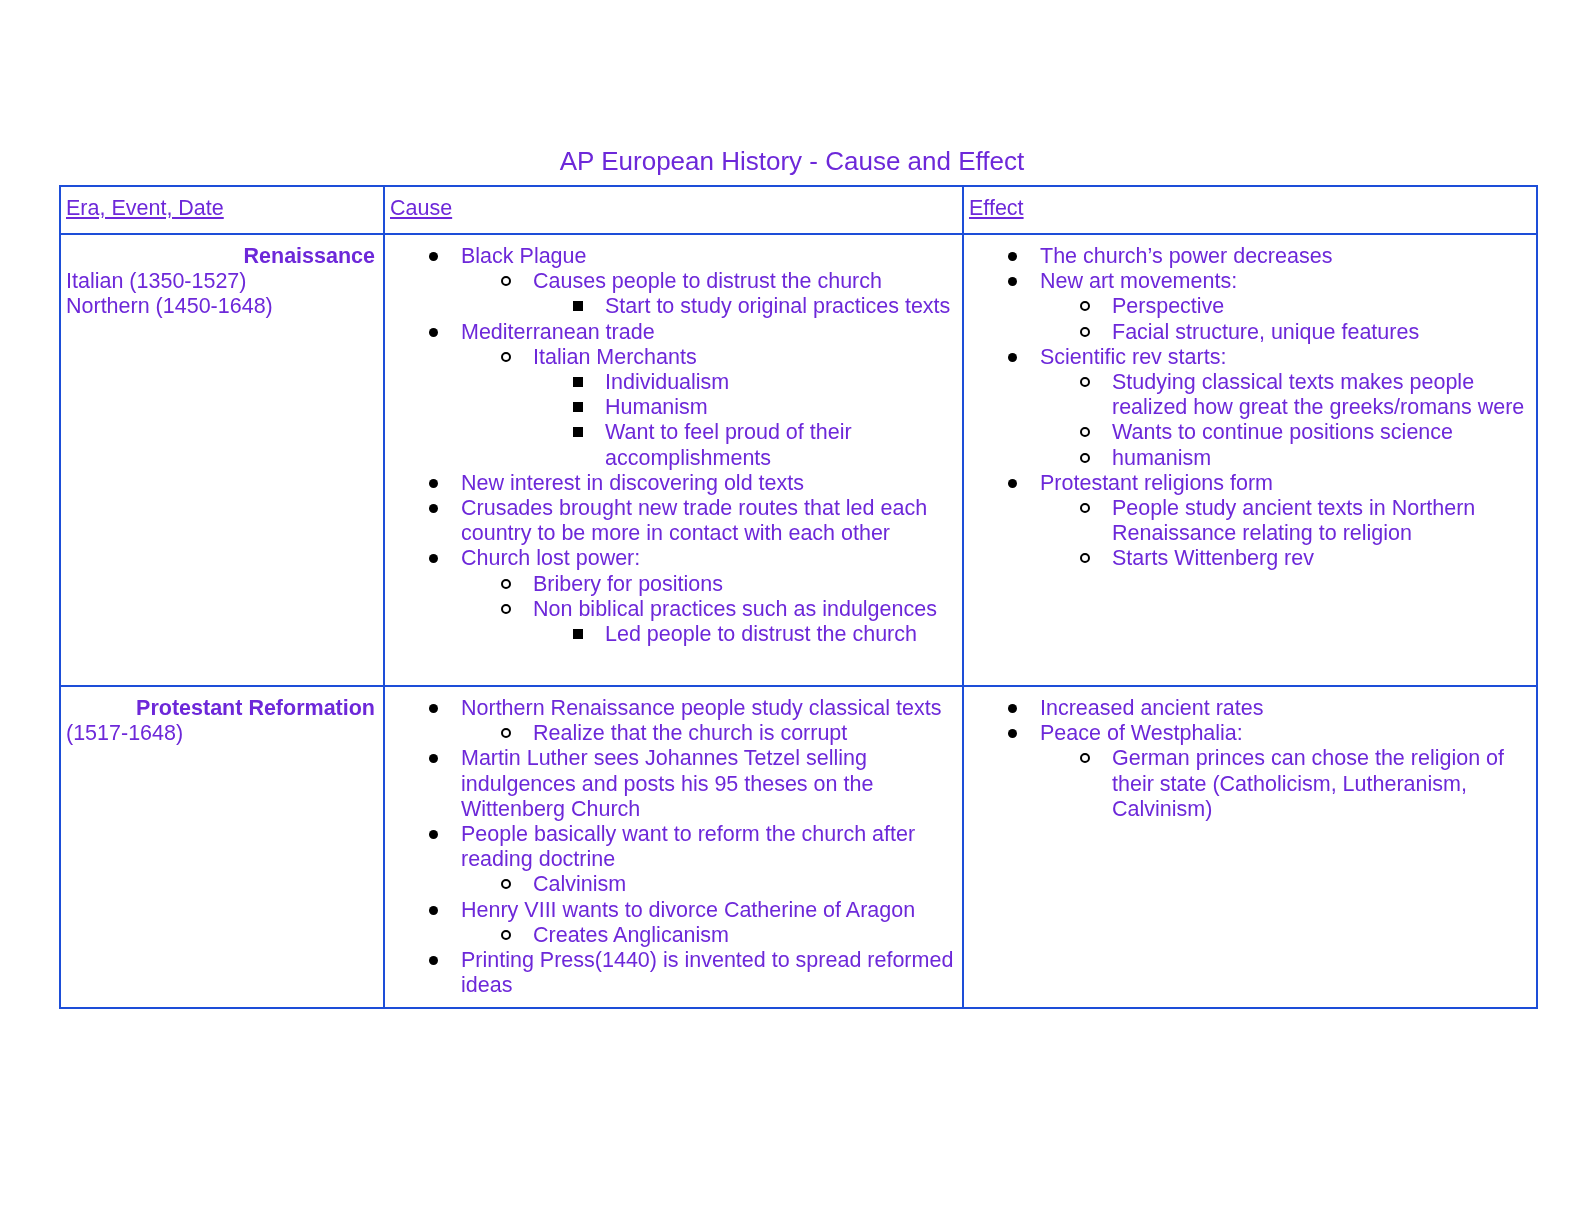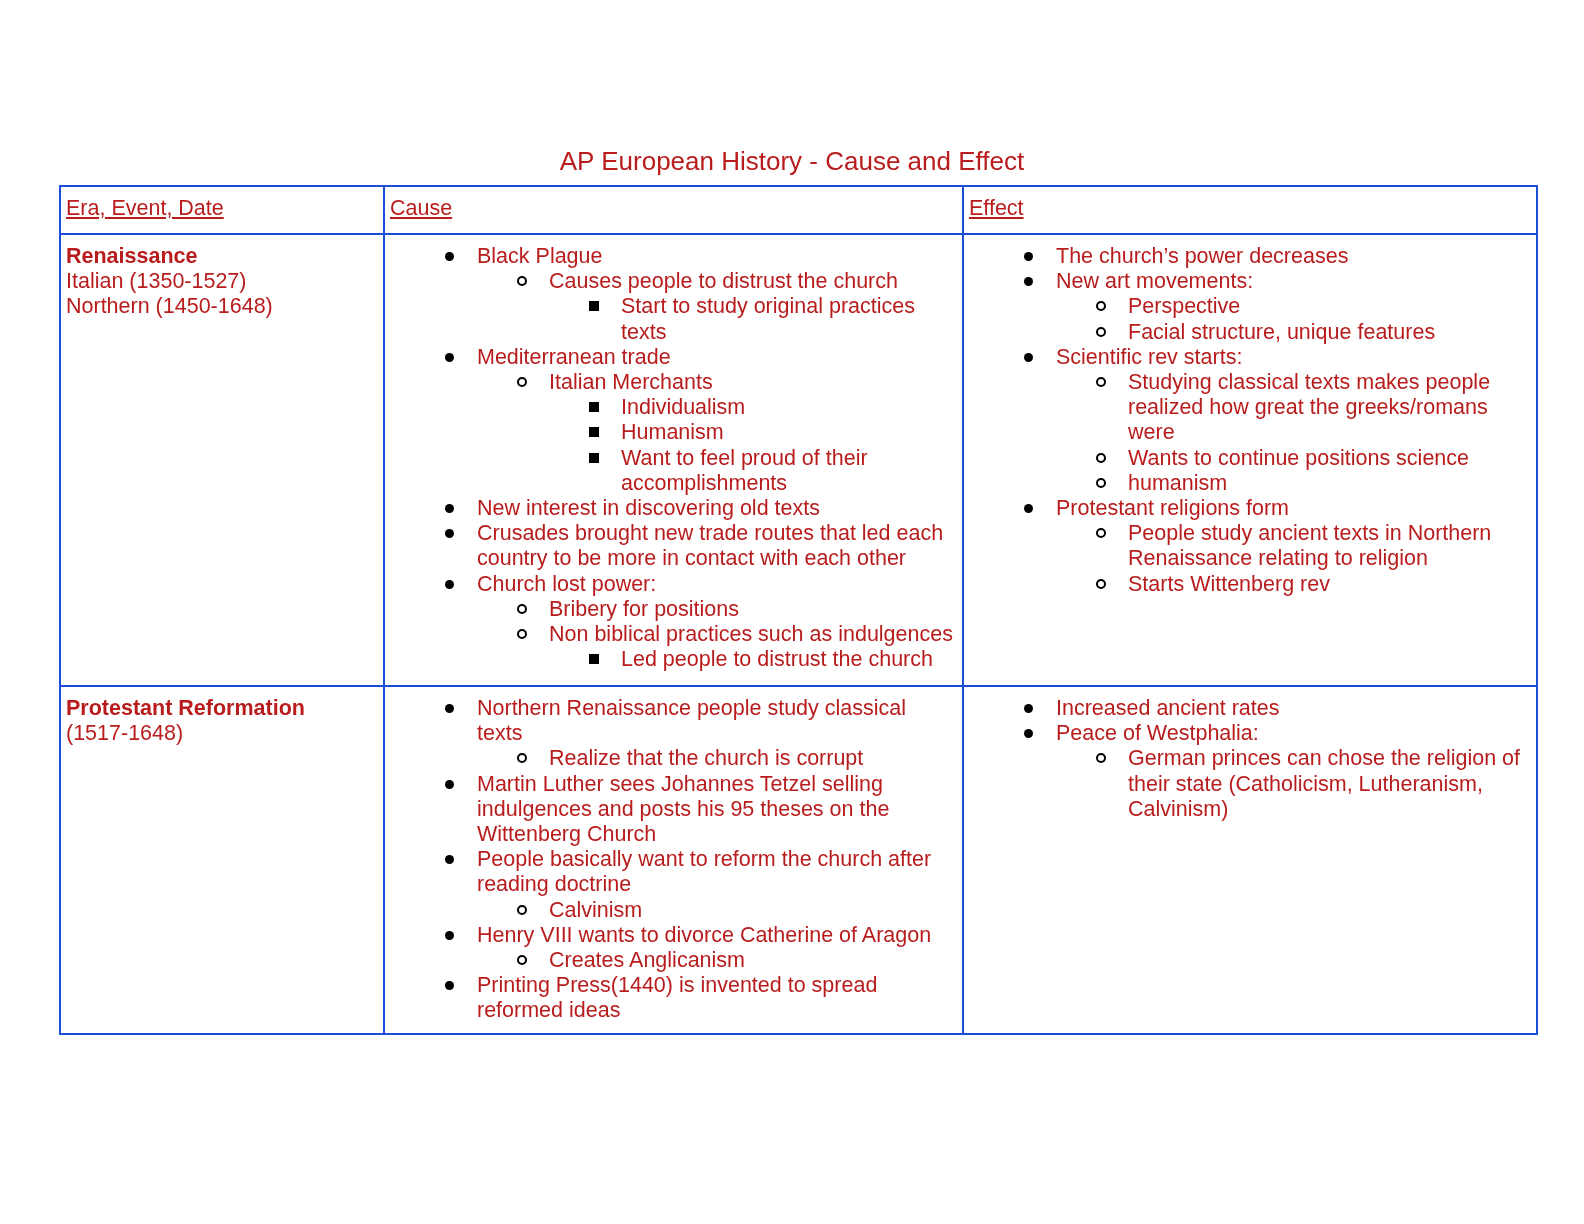--- a/index.html
+++ b/index.html
@@ -8,21 +8,21 @@
     background: #ffffff;
     width: 1584px;
     height: 1224px;
     overflow: hidden;
   }
   .page {
     position: relative;
     width: 1584px;
     height: 1224px;
     background: #ffffff;
-    color: #b91c1c;
+    color: #6d28d9;
     font-family: "Liberation Sans", "DejaVu Sans", sans-serif;
     font-size: 21.5px;
     line-height: 25.2px;
   }
   .doc-title {
     position: absolute;
     top: 146px;
     left: 0;
     width: 1584px;
     margin: 0;
@@ -46,22 +46,22 @@
     border: 2px solid #1d4ed8;
     vertical-align: top;
     font-weight: normal;
     text-align: left;
     padding: 9px 8px 9px 5px;
   }
   tr.row-header { height: 48px; }
   tr.row-1 { height: 452px; }
   tr.row-2 { height: 286px; }
   .hd { text-decoration: underline; }
-  .era-title { font-weight: bold; }
-  td.list-cell { padding-left: 20px; }
+  .era-title { font-weight: bold; text-align: right; }
+  td.list-cell { padding-left: 4px; }
   .li { position: relative; }
   .li .txt { display: block; }
   .lv1 { padding-left: 72px; }
   .lv2 { padding-left: 144px; }
   .lv3 { padding-left: 216px; }
   .marker {
     position: absolute;
     top: 8px;
     width: 9px;
     height: 9px;

